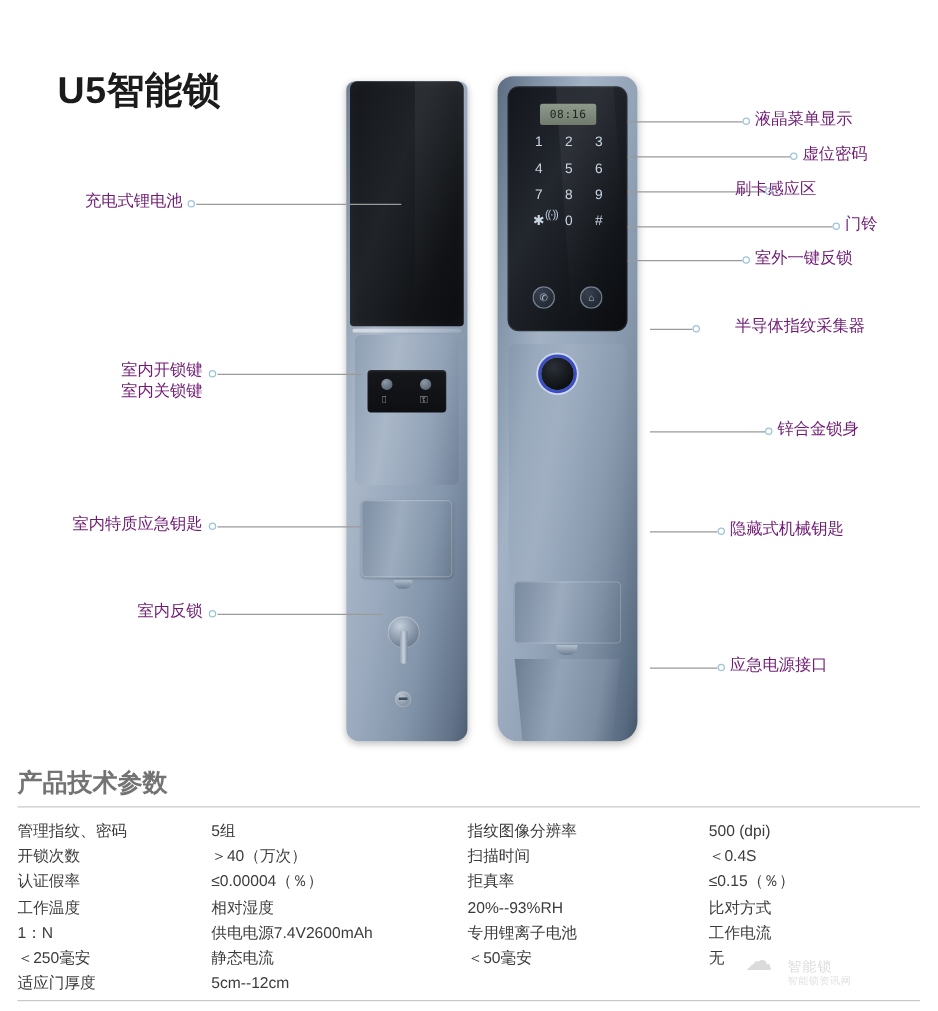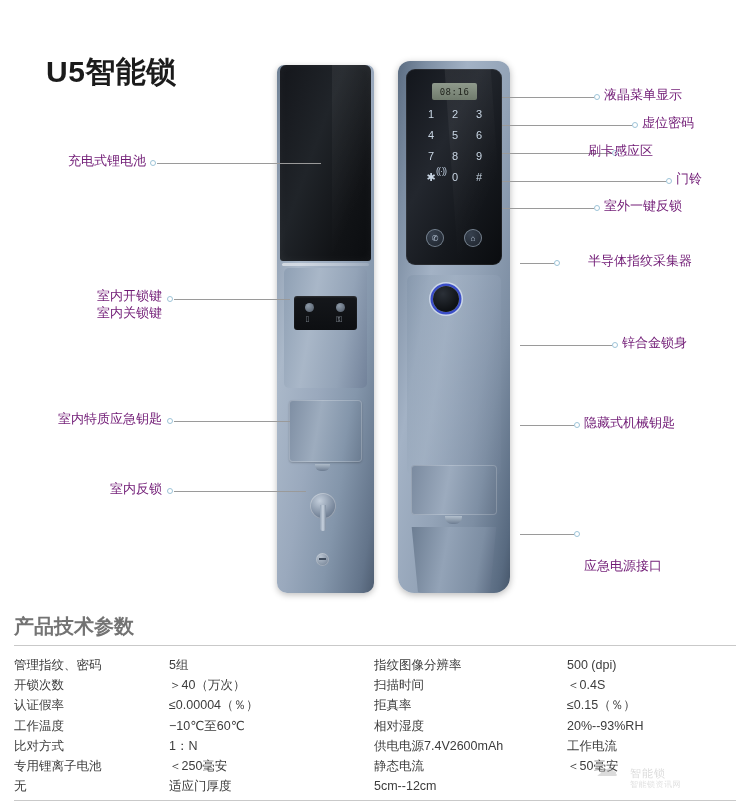--- a/index.html
+++ b/index.html
@@ -430,21 +430,21 @@
   <div class="leader" style="left:520px; top:290px; width:92px;"></div>
   <div class="node" style="left:612px; top:287px;"></div>
   <div class="callout right" style="left:622px; top:279px;">锌合金锁身</div>
 
   <div class="leader" style="left:520px; top:370px; width:54px;"></div>
   <div class="node" style="left:574px; top:367px;"></div>
   <div class="callout right" style="left:584px; top:359px;">隐藏式机械钥匙</div>
 
   <div class="leader" style="left:520px; top:479px; width:54px;"></div>
   <div class="node" style="left:574px; top:476px;"></div>
-  <div class="callout right" style="left:584px; top:468px;margin-top:34px;">应急电源接口</div>
+  <div class="callout right" style="left:584px; top:468px;">应急电源接口</div>
 </div>
 
 <div class="spec-title">产品技术参数</div>
 <div class="spec-rule"></div>
 
 <div class="spec-table">
   <div class="cell">管理指纹、密码</div>
   <div class="cell">5组</div>
   <div class="cell">指纹图像分辨率</div>
   <div class="cell">500 (dpi)</div>
@@ -453,30 +453,29 @@
   <div class="cell">＞40（万次）</div>
   <div class="cell">扫描时间</div>
   <div class="cell">＜0.4S</div>
 
   <div class="cell">认证假率</div>
   <div class="cell">≤0.00004（％）</div>
   <div class="cell">拒真率</div>
   <div class="cell">≤0.15（％）</div>
 
   <div class="cell">工作温度</div>
-  <div class="cell">−10℃至60℃</div>
   <div class="cell">相对湿度</div>
   <div class="cell">20%--93%RH</div>
 
   <div class="cell">比对方式</div>
   <div class="cell">1：N</div>
   <div class="cell">供电电源7.4V2600mAh</div>
+  <div class="cell">专用锂离子电池</div>
+
   <div class="cell">工作电流</div>
-
-  <div class="cell">专用锂离子电池</div>
   <div class="cell">＜250毫安</div>
   <div class="cell">静态电流</div>
   <div class="cell">＜50毫安</div>
 
   <div class="cell">无</div>
   <div class="cell">适应门厚度</div>
   <div class="cell">5cm--12cm</div>
 </div>
 
 <div class="spec-rule bottom"></div>

